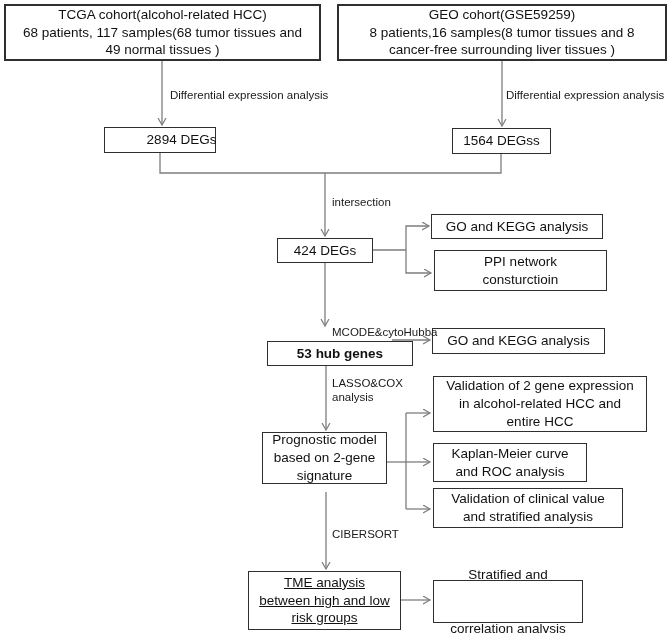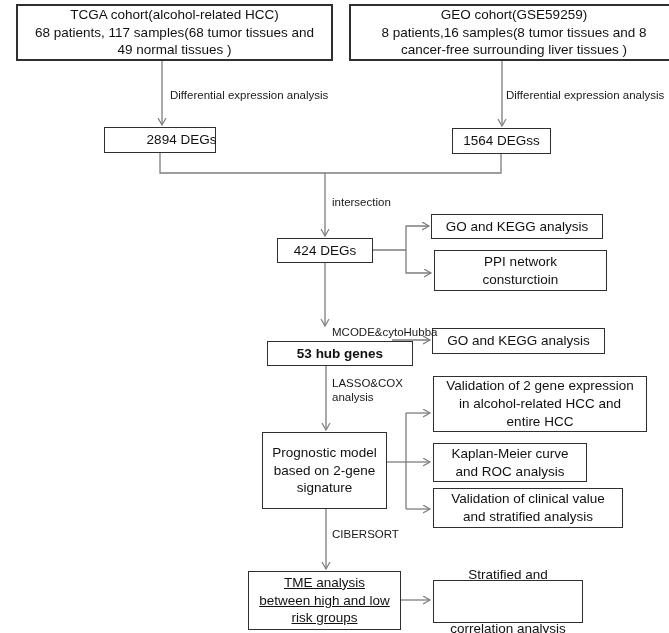--- a/index.html
+++ b/index.html
@@ -8,21 +8,21 @@
     font-family:"Liberation Sans",sans-serif;color:#111111;overflow:hidden;
   }
   .connector-layer{position:absolute;left:0;top:0;width:669px;height:633px;}
   .node{
     position:absolute;box-sizing:border-box;background:#ffffff;
     border:1.5px solid #2f2f2f;
     display:flex;flex-direction:column;align-items:center;justify-content:center;
     text-align:center;font-size:13.5px;line-height:1.32;color:#111111;
     white-space:nowrap;
   }
-  .node.thick{border-width:2px;margin-left:12px;}
+  .node.thick{border-width:2px;}
   .edge-label{
     position:absolute;font-size:11.5px;line-height:1.25;color:#1a1a1a;
     white-space:nowrap;
   }
 </style>
 </head>
 <body>
 
 <div class="fig">
 
@@ -93,21 +93,21 @@
   <div class="node" style="left:432px;top:328px;width:173px;height:26px;">
     <div>GO and KEGG analysis</div>
   </div>
 
   <div class="node" style="left:433px;top:376px;width:214px;height:56px;">
     <div>Validation of 2 gene expression</div>
     <div>in alcohol-related HCC and</div>
     <div>entire HCC</div>
   </div>
 
-  <div class="node" style="left:262px;top:432px;width:125px;height:77px;">
+  <div class="node" style="left:262px;top:432px;width:125px;height:52px;">
     <div>Prognostic model</div>
     <div>based on 2-gene</div>
     <div>signature</div>
   </div>
 
   <div class="node" style="left:433px;top:443px;width:154px;height:39px;">
     <div>Kaplan-Meier curve</div>
     <div>and ROC analysis</div>
   </div>
 

